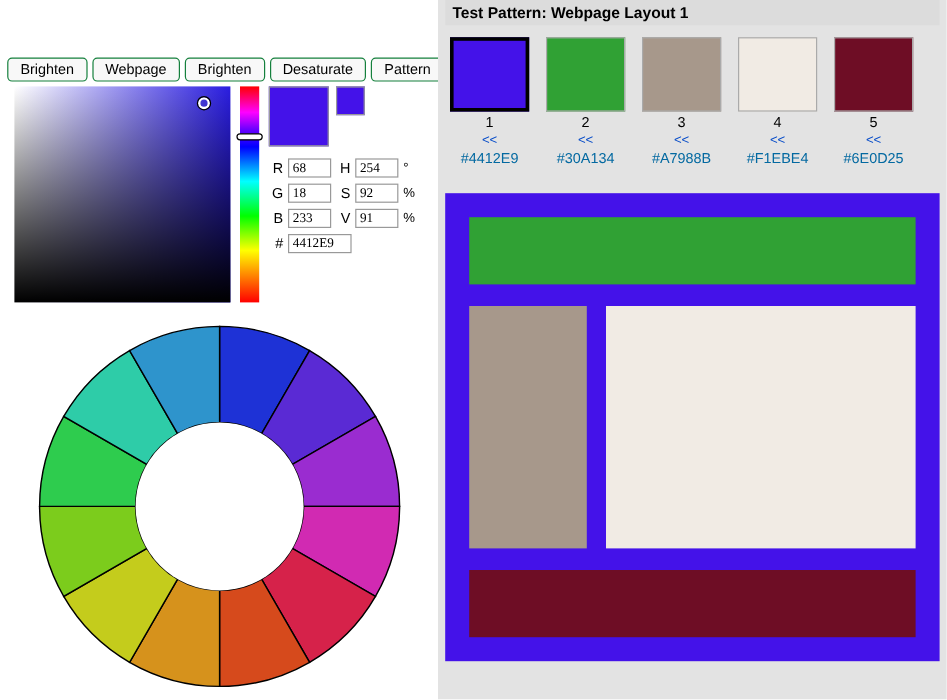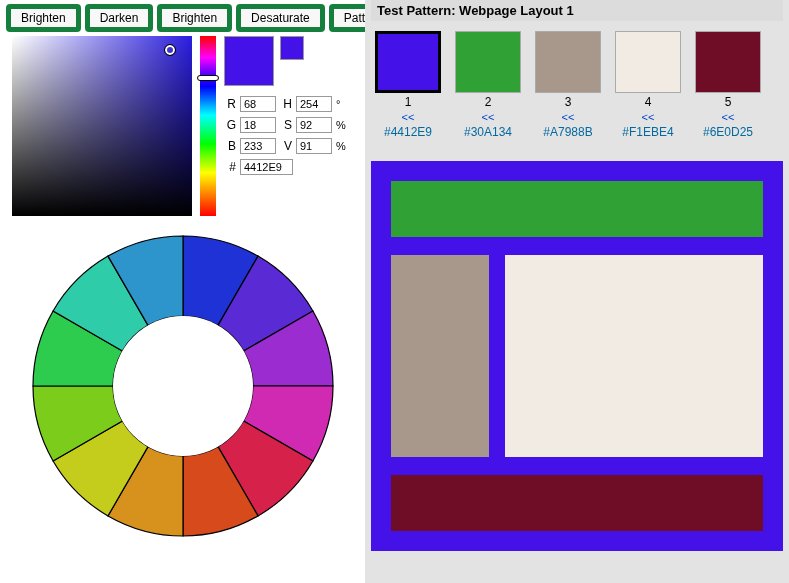--- a/index.html
+++ b/index.html
@@ -32,23 +32,24 @@
 .button-row {
   padding: 4px 6px;
   display: flex;
   gap: 4px;
 }
 .btn {
   font-family: inherit;
   font-size: 12px;
   padding: 2px 10px;
   background: #f8f8f8;
-  border: 5px solid #15803d;
+  border: 1px solid #15803d;
   border-radius: 4px;
   cursor: pointer;
+  margin-top: 44px;
 }
 
 .picker-row {
   display: flex;
   padding: 0 12px;
   gap: 8px;
   align-items: flex-start;
 }
 .sv-box {
   width: 180px;
@@ -109,21 +110,21 @@
   height: 18px;
 }
 .val-label {
   width: 12px;
   text-align: right;
   font-size: 12px;
 }
 .val-input {
   width: 36px;
   height: 16px;
-  font-family: Liberation Sans, sans-serif;
+  font-family: Liberation Serif, serif;
   font-size: 11px;
   border: 1px solid #999;
   padding: 0 3px;
   background: #fff;
 }
 .val-input.wide { width: 53px; }
 .val-unit {
   width: 10px;
   font-size: 11px;
   color: #000;
@@ -195,21 +196,21 @@
   height: 56px;
 }
 </style>
 </head>
 <body>
 
 <div class="left-panel">
 
   <div class="button-row">
     <button class="btn">Brighten</button>
-    <button class="btn">Darken</button>
+    <button class="btn">Webpage</button>
     <button class="btn">Brighten</button>
     <button class="btn">Desaturate</button>
     <button class="btn">Pattern</button>
   </div>
 
   <div class="picker-row">
     <div class="sv-box">
       <div class="sv-cursor"></div>
     </div>
     <div class="hue-bar">

